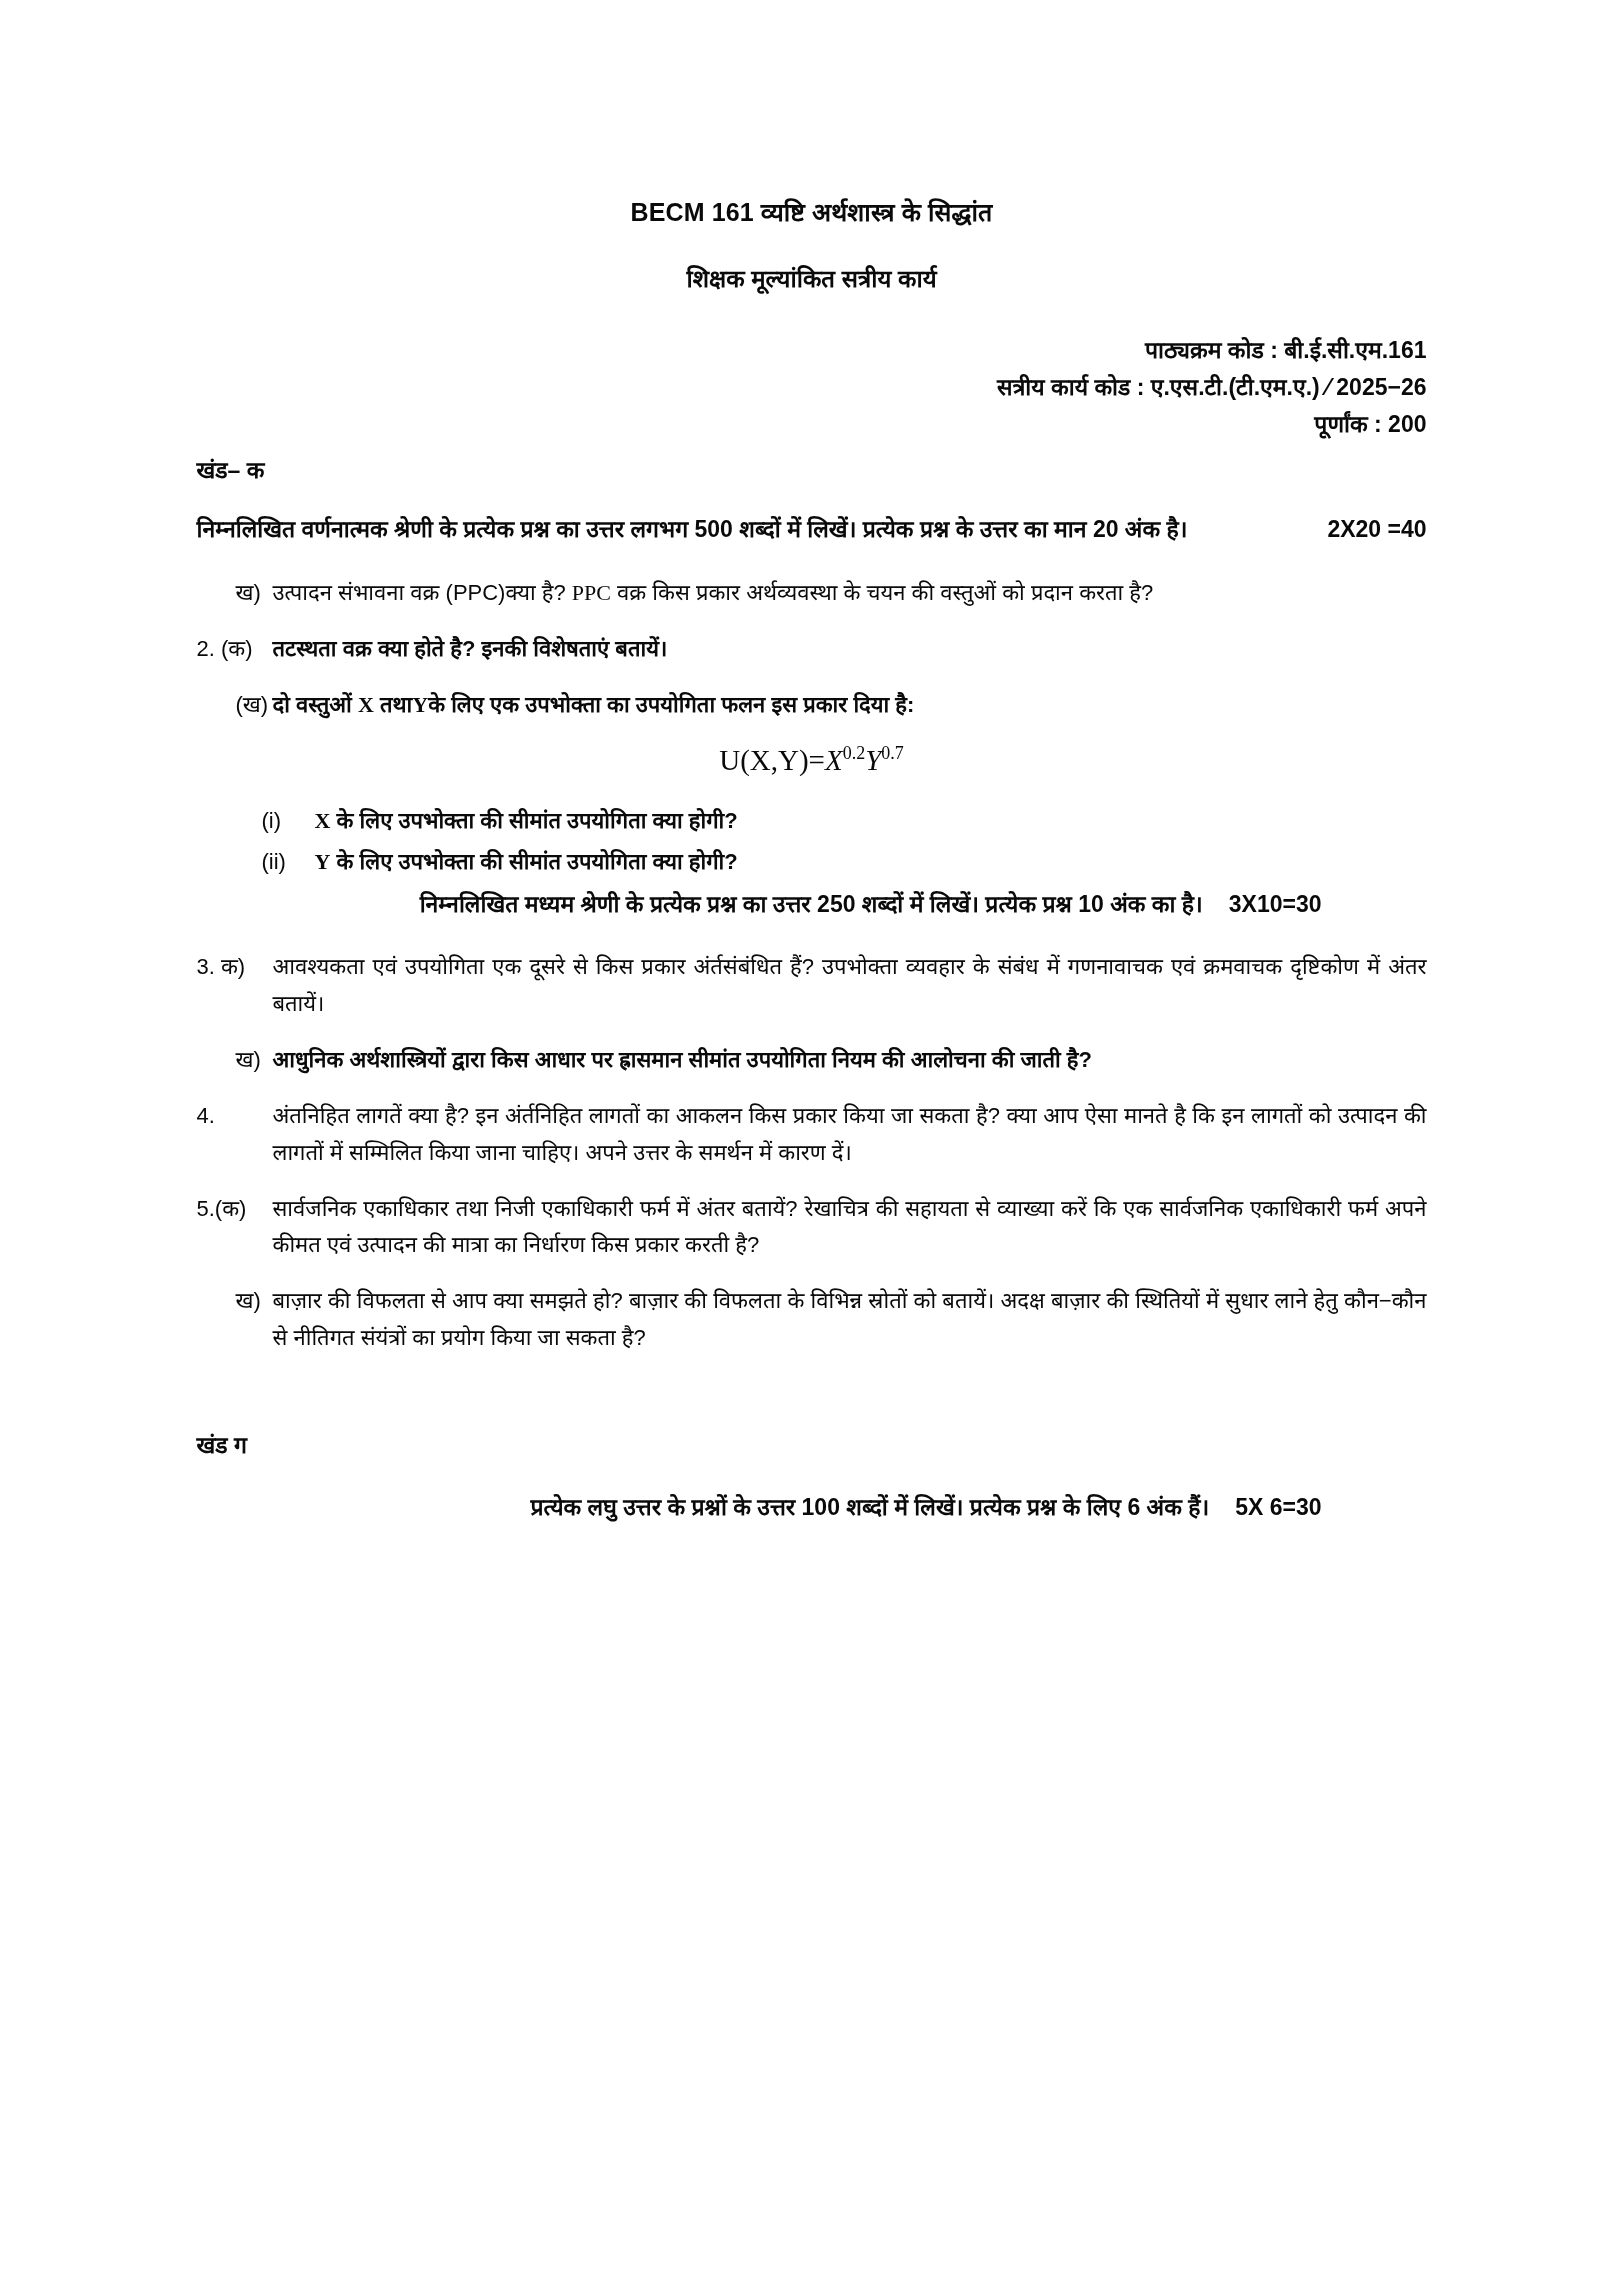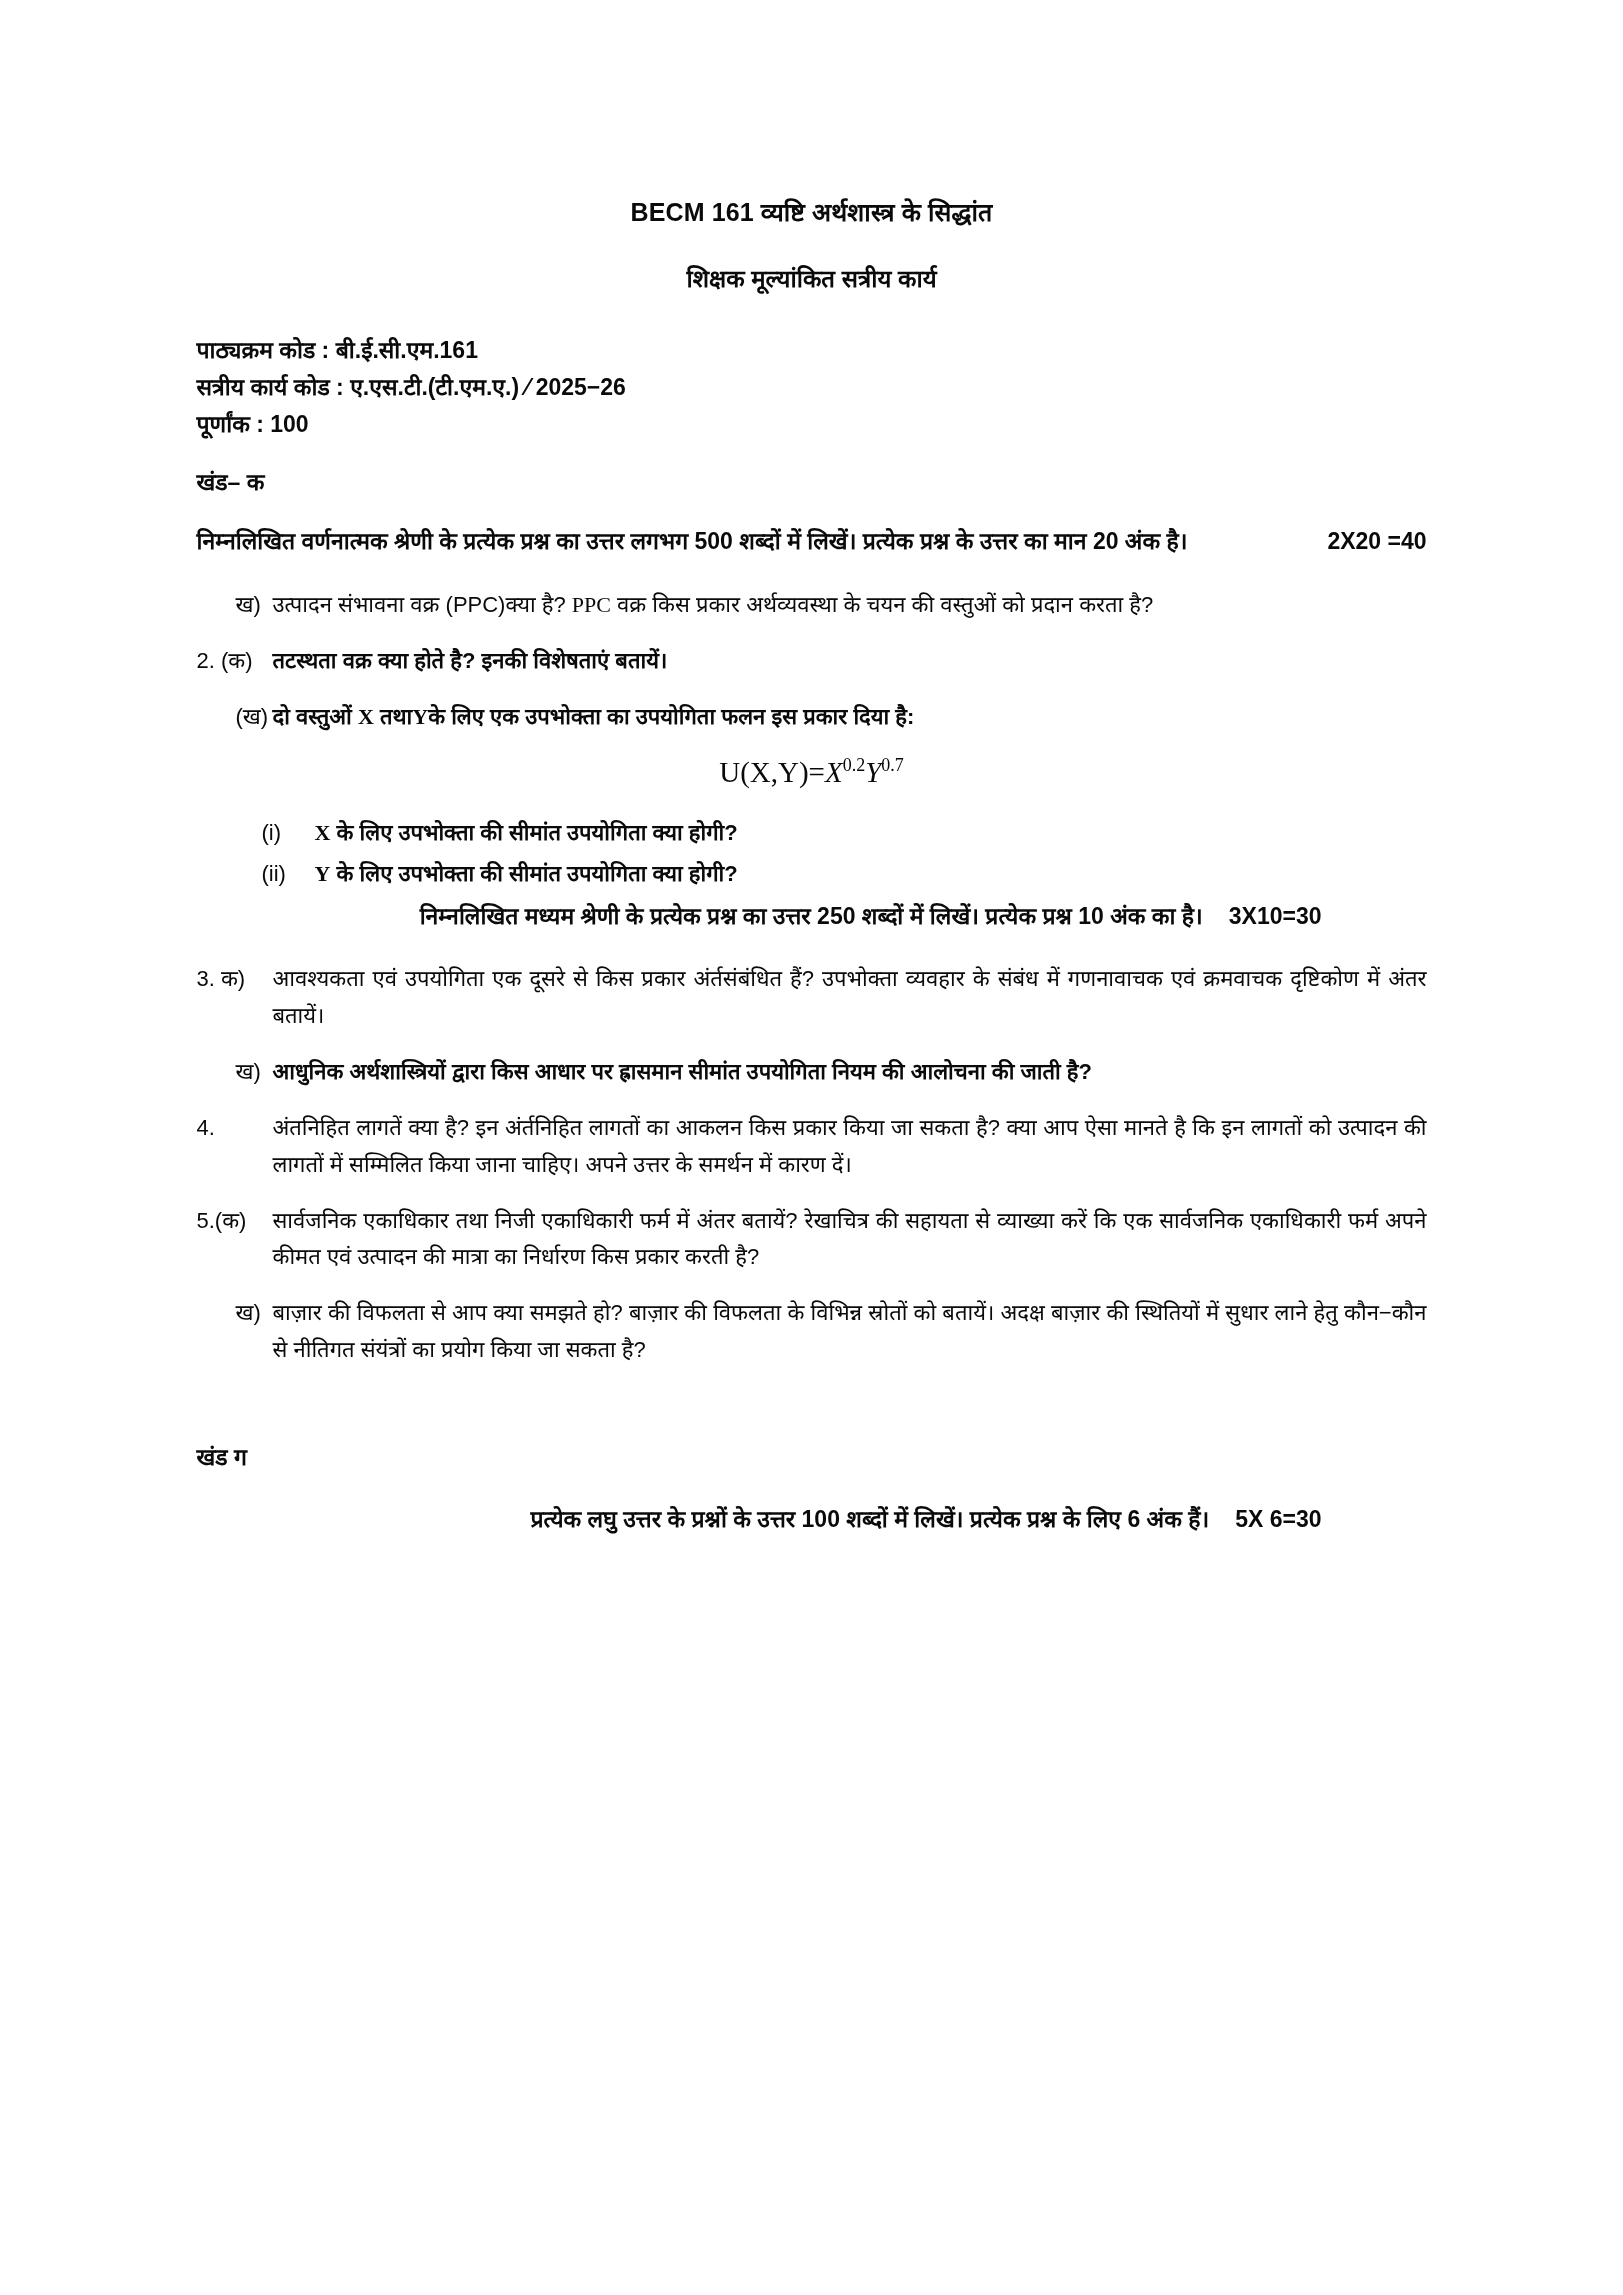--- a/index.html
+++ b/index.html
@@ -36,24 +36,25 @@
     line-height: 1.3;
   }
   .subtitle-line {
     text-align: center;
     font-weight: bold;
     font-size: 24px;
     margin: 0 0 38px 0;
     line-height: 1.3;
   }
   .code-block {
+    text-align: right;
     font-weight: bold;
     font-size: 23px;
     line-height: 1.62;
-    margin: 0 0 22px 0;
+    margin: 0 0 10px 0;
   }
   .section-head {
     font-weight: bold;
     font-size: 23px;
     margin: 0 0 26px 0;
   }
   .section-head.sp-b { margin: 63px 0 26px 0; }
   .section-head.sp-c { margin: 72px 0 29px 0; }
 
   .instruction {
@@ -131,21 +132,21 @@
 
 <div class="page">
   <div class="doc">
 
     <div class="title-line">BECM 161 व्यष्टि अर्थशास्त्र के सिद्धांत</div>
     <div class="subtitle-line">शिक्षक मूल्यांकित सत्रीय कार्य</div>
 
     <div class="code-block">
       <div>पाठ्यक्रम कोड : बी.ई.सी.एम.161</div>
       <div>सत्रीय कार्य कोड : ए.एस.टी.(टी.एम.ए.) ⁄ 2025−26</div>
-      <div>पूर्णांक : 100</div>
+      <div>पूर्णांक : 200</div>
     </div>
 
     <div class="section-head">खंड– क</div>
 
     <div class="instruction">
       <span class="marks-right">2X20 =40</span>
       <span>निम्नलिखित वर्णनात्मक श्रेणी के प्रत्येक प्रश्न का उत्तर लगभग 500 शब्दों में लिखें। प्रत्येक प्रश्न के उत्तर का मान 20 अंक है।</span>
     </div>
 
 

